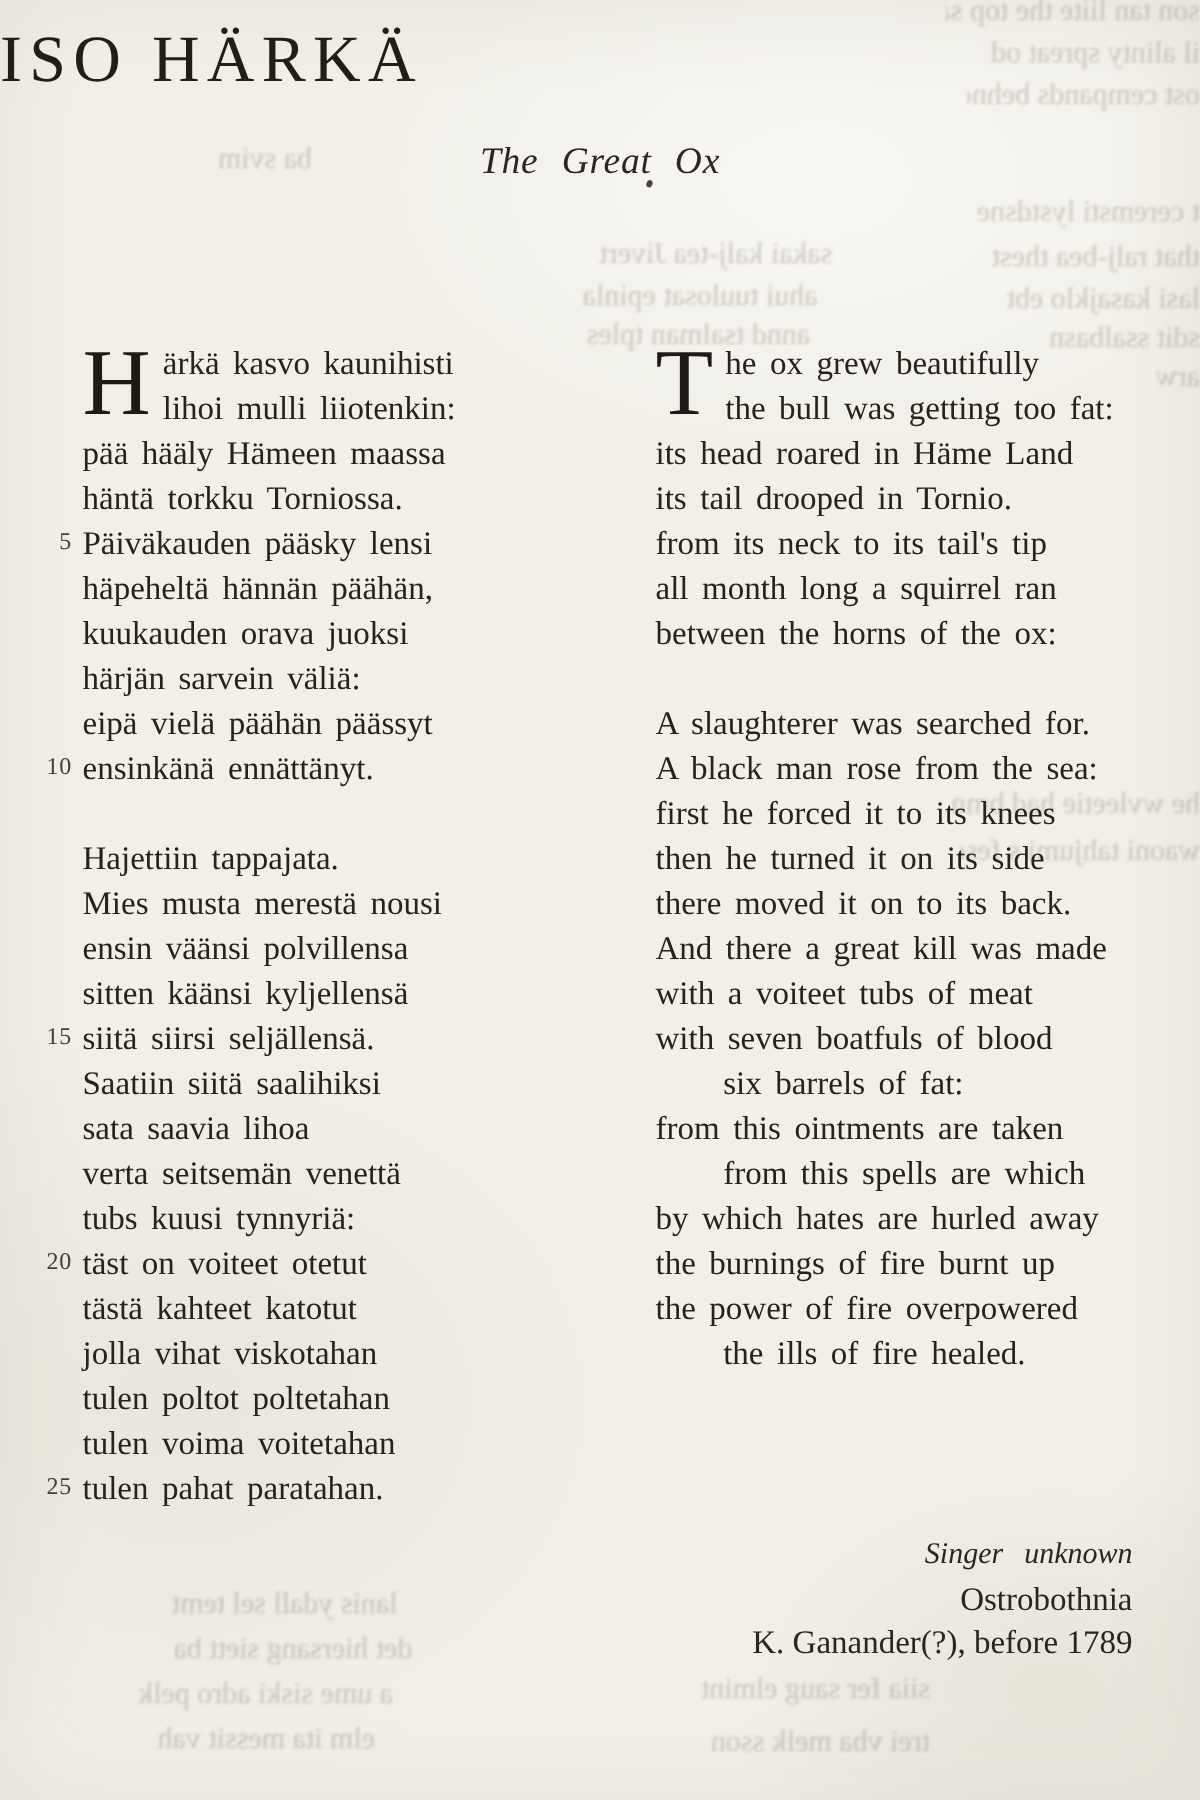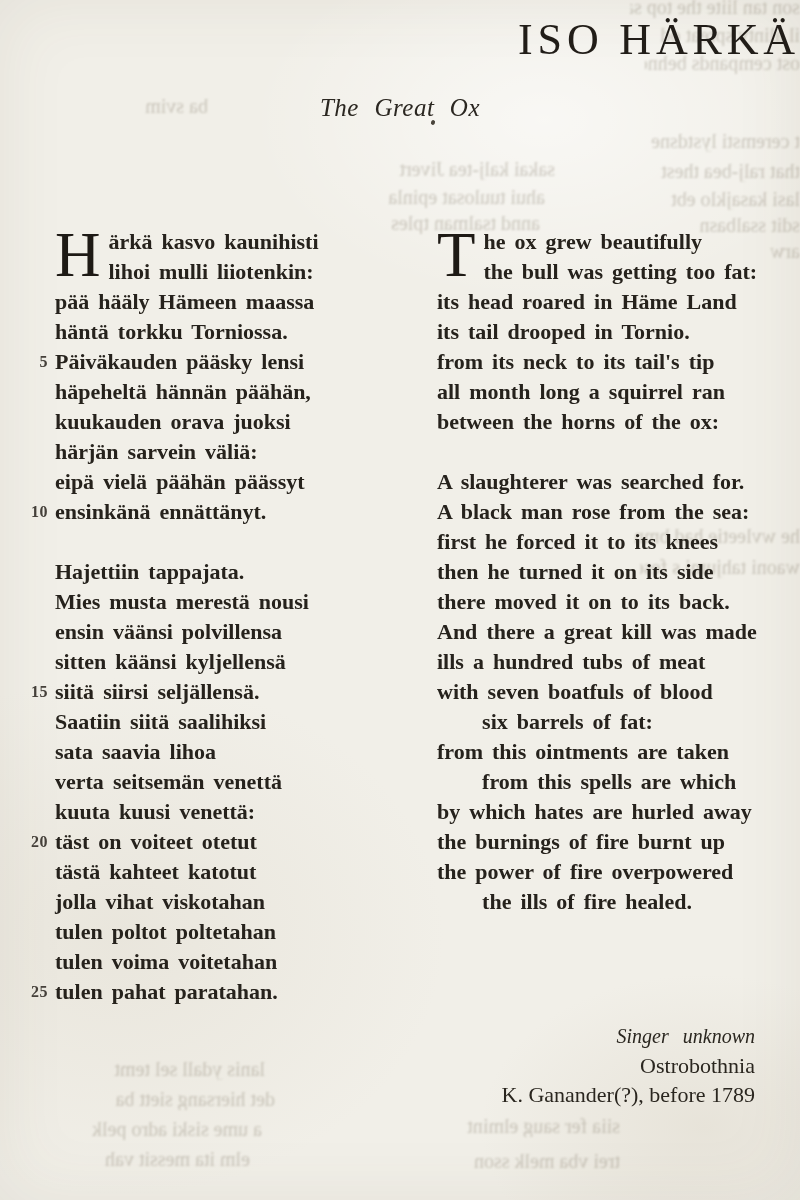--- a/index.html
+++ b/index.html
@@ -12,41 +12,41 @@
     position:relative;width:800px;height:1200px;
     background:
       radial-gradient(ellipse 420px 260px at 68% 10%, rgba(255,255,255,0.55), rgba(255,255,255,0) 70%),
       radial-gradient(ellipse 500px 400px at 15% 78%, rgba(213,206,190,0.28), rgba(213,206,190,0) 65%),
       radial-gradient(ellipse 320px 220px at 88% 94%, rgba(208,200,183,0.30), rgba(208,200,183,0) 70%),
       #f1efe8;
     box-shadow: inset 0 0 70px rgba(90,75,50,0.08);
   }
   .title{
     position:absolute;top:16px;left:0;width:100%;margin:0;
-    text-align:right;font-weight:normal;font-size:44px;line-height:48px;
+    text-align:left;font-weight:normal;font-size:44px;line-height:48px;
     letter-spacing:0.11em;color:#211d18;
   }
   .subtitle{
     position:absolute;top:92px;left:0;width:100%;margin:0;
     text-align:center;font-weight:normal;font-style:italic;
     font-size:25px;line-height:32px;letter-spacing:0.02em;word-spacing:0.35em;
     color:#2b2721;
   }
   .print-dot{
     position:absolute;top:120px;left:431px;width:4px;height:5px;
     background:#4a453c;border-radius:50%;transform:rotate(20deg);
   }
   .col{
     position:absolute;top:227px;font-size:22px;line-height:30px;
     word-spacing:0.16em;color:#26221c;
   }
   .col-fi{left:55px;width:350px;}
   .col-en{left:437px;width:360px;}
   .stanza{margin:0 0 30px 0;}
-  .pline{position:relative;height:30px;white-space:pre;font-weight:bold;}
+  .pline{position:relative;height:30px;white-space:pre;}
   .lineno{
     position:absolute;left:-33px;top:5px;width:26px;text-align:right;
     font-size:16px;line-height:20px;letter-spacing:0.5px;color:#45403a;
   }
   .dropcap{
     float:left;font-size:63px;line-height:46px;height:53px;padding-top:5px;
     margin:0 8px 0 0;color:#1e1a15;
   }
   .attribution{
     position:absolute;top:1022px;left:155px;width:600px;
@@ -127,21 +127,21 @@
       </div>
       <div class="stanza">
         <div class="pline">Hajettiin tappajata.</div>
         <div class="pline">Mies musta merestä nousi</div>
         <div class="pline">ensin väänsi polvillensa</div>
         <div class="pline">sitten käänsi kyljellensä</div>
         <div class="pline"><span class="lineno">15</span>siitä siirsi seljällensä.</div>
         <div class="pline">Saatiin siitä saalihiksi</div>
         <div class="pline">sata saavia lihoa</div>
         <div class="pline">verta seitsemän venettä</div>
-        <div class="pline">kuuta kuusi venettä:</div>
+        <div class="pline">tubs kuusi tynnyriä:</div>
         <div class="pline"><span class="lineno">20</span>täst on voiteet otetut</div>
         <div class="pline">tästä kahteet katotut</div>
         <div class="pline">jolla vihat viskotahan</div>
         <div class="pline">tulen poltot poltetahan</div>
         <div class="pline">tulen voima voitetahan</div>
         <div class="pline"><span class="lineno">25</span>tulen pahat paratahan.</div>
       </div>
     </div>
   <div class="col col-en" id="col-en">
       <div class="stanza">
@@ -154,21 +154,21 @@
         <div class="pline">all month long a squirrel ran</div>
         <div class="pline">between the horns of the ox:</div>
       </div>
       <div class="stanza">
         <div class="pline">A slaughterer was searched for.</div>
         <div class="pline">A black man rose from the sea:</div>
         <div class="pline">first he forced it to its knees</div>
         <div class="pline">then he turned it on its side</div>
         <div class="pline">there moved it on to its back.</div>
         <div class="pline">And there a great kill was made</div>
-        <div class="pline">ills a hundred tubs of meat</div>
+        <div class="pline">with a voiteet tubs of meat</div>
         <div class="pline">with seven boatfuls of blood</div>
         <div class="pline">     six barrels of fat:</div>
         <div class="pline">from this ointments are taken</div>
         <div class="pline">     from this spells are which</div>
         <div class="pline">by which hates are hurled away</div>
         <div class="pline">the burnings of fire burnt up</div>
         <div class="pline">the power of fire overpowered</div>
         <div class="pline">     the ills of fire healed.</div>
       </div>
     </div>

